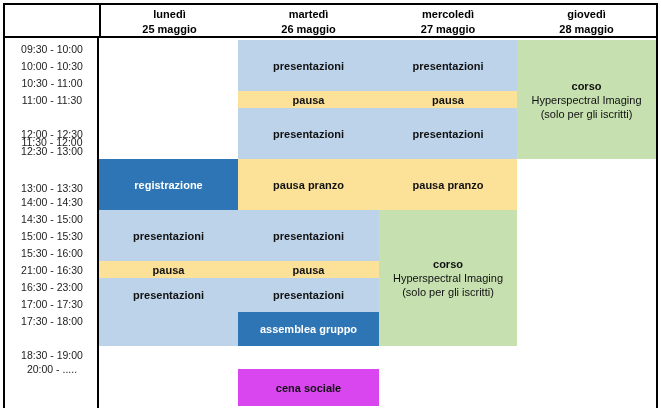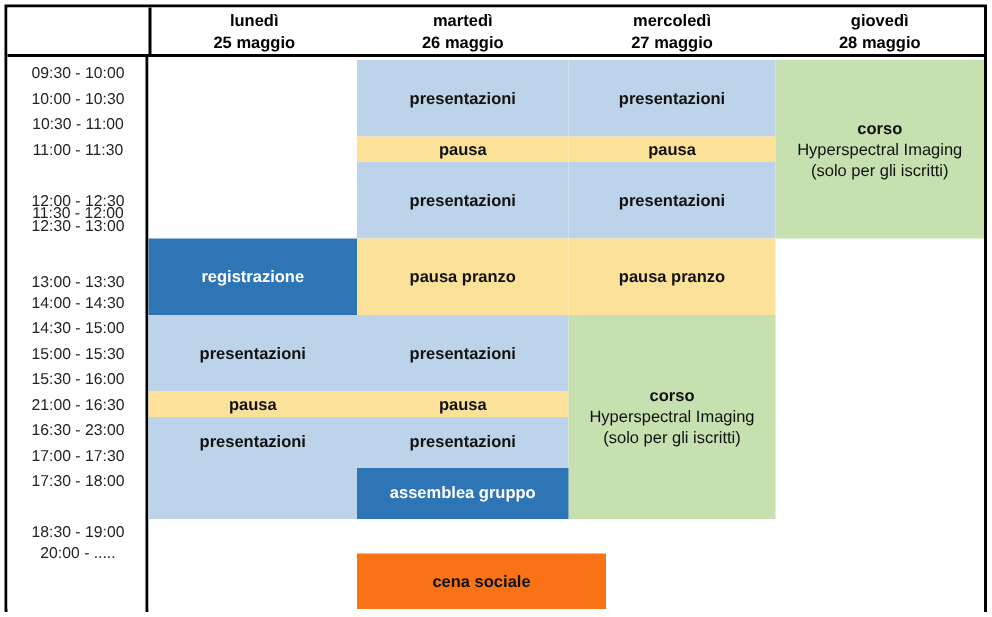--- a/index.html
+++ b/index.html
@@ -237,19 +237,19 @@
       <div class="ev" style="left:280px; top:172px; width:138px; height:136px; background:#C6E0B0;">
         <span>corso</span>
         <span class="sub">Hyperspectral Imaging</span>
         <span class="sub">(solo per gli iscritti)</span>
       </div>
 
       <div class="ev light" style="left:139px; top:274px; width:141px; height:34px; background:#2E75B6;">
         <span>assemblea gruppo</span>
       </div>
 
-      <div class="ev" style="left:139px; top:331px; width:166px; height:37px; background:#f97316;">
+      <div class="ev" style="left:139px; top:331px; width:141px; height:37px; background:#d946ef;">
         <span>cena sociale</span>
       </div>
 
     </div>
   </div>
 </div>
 
 </body></html>

